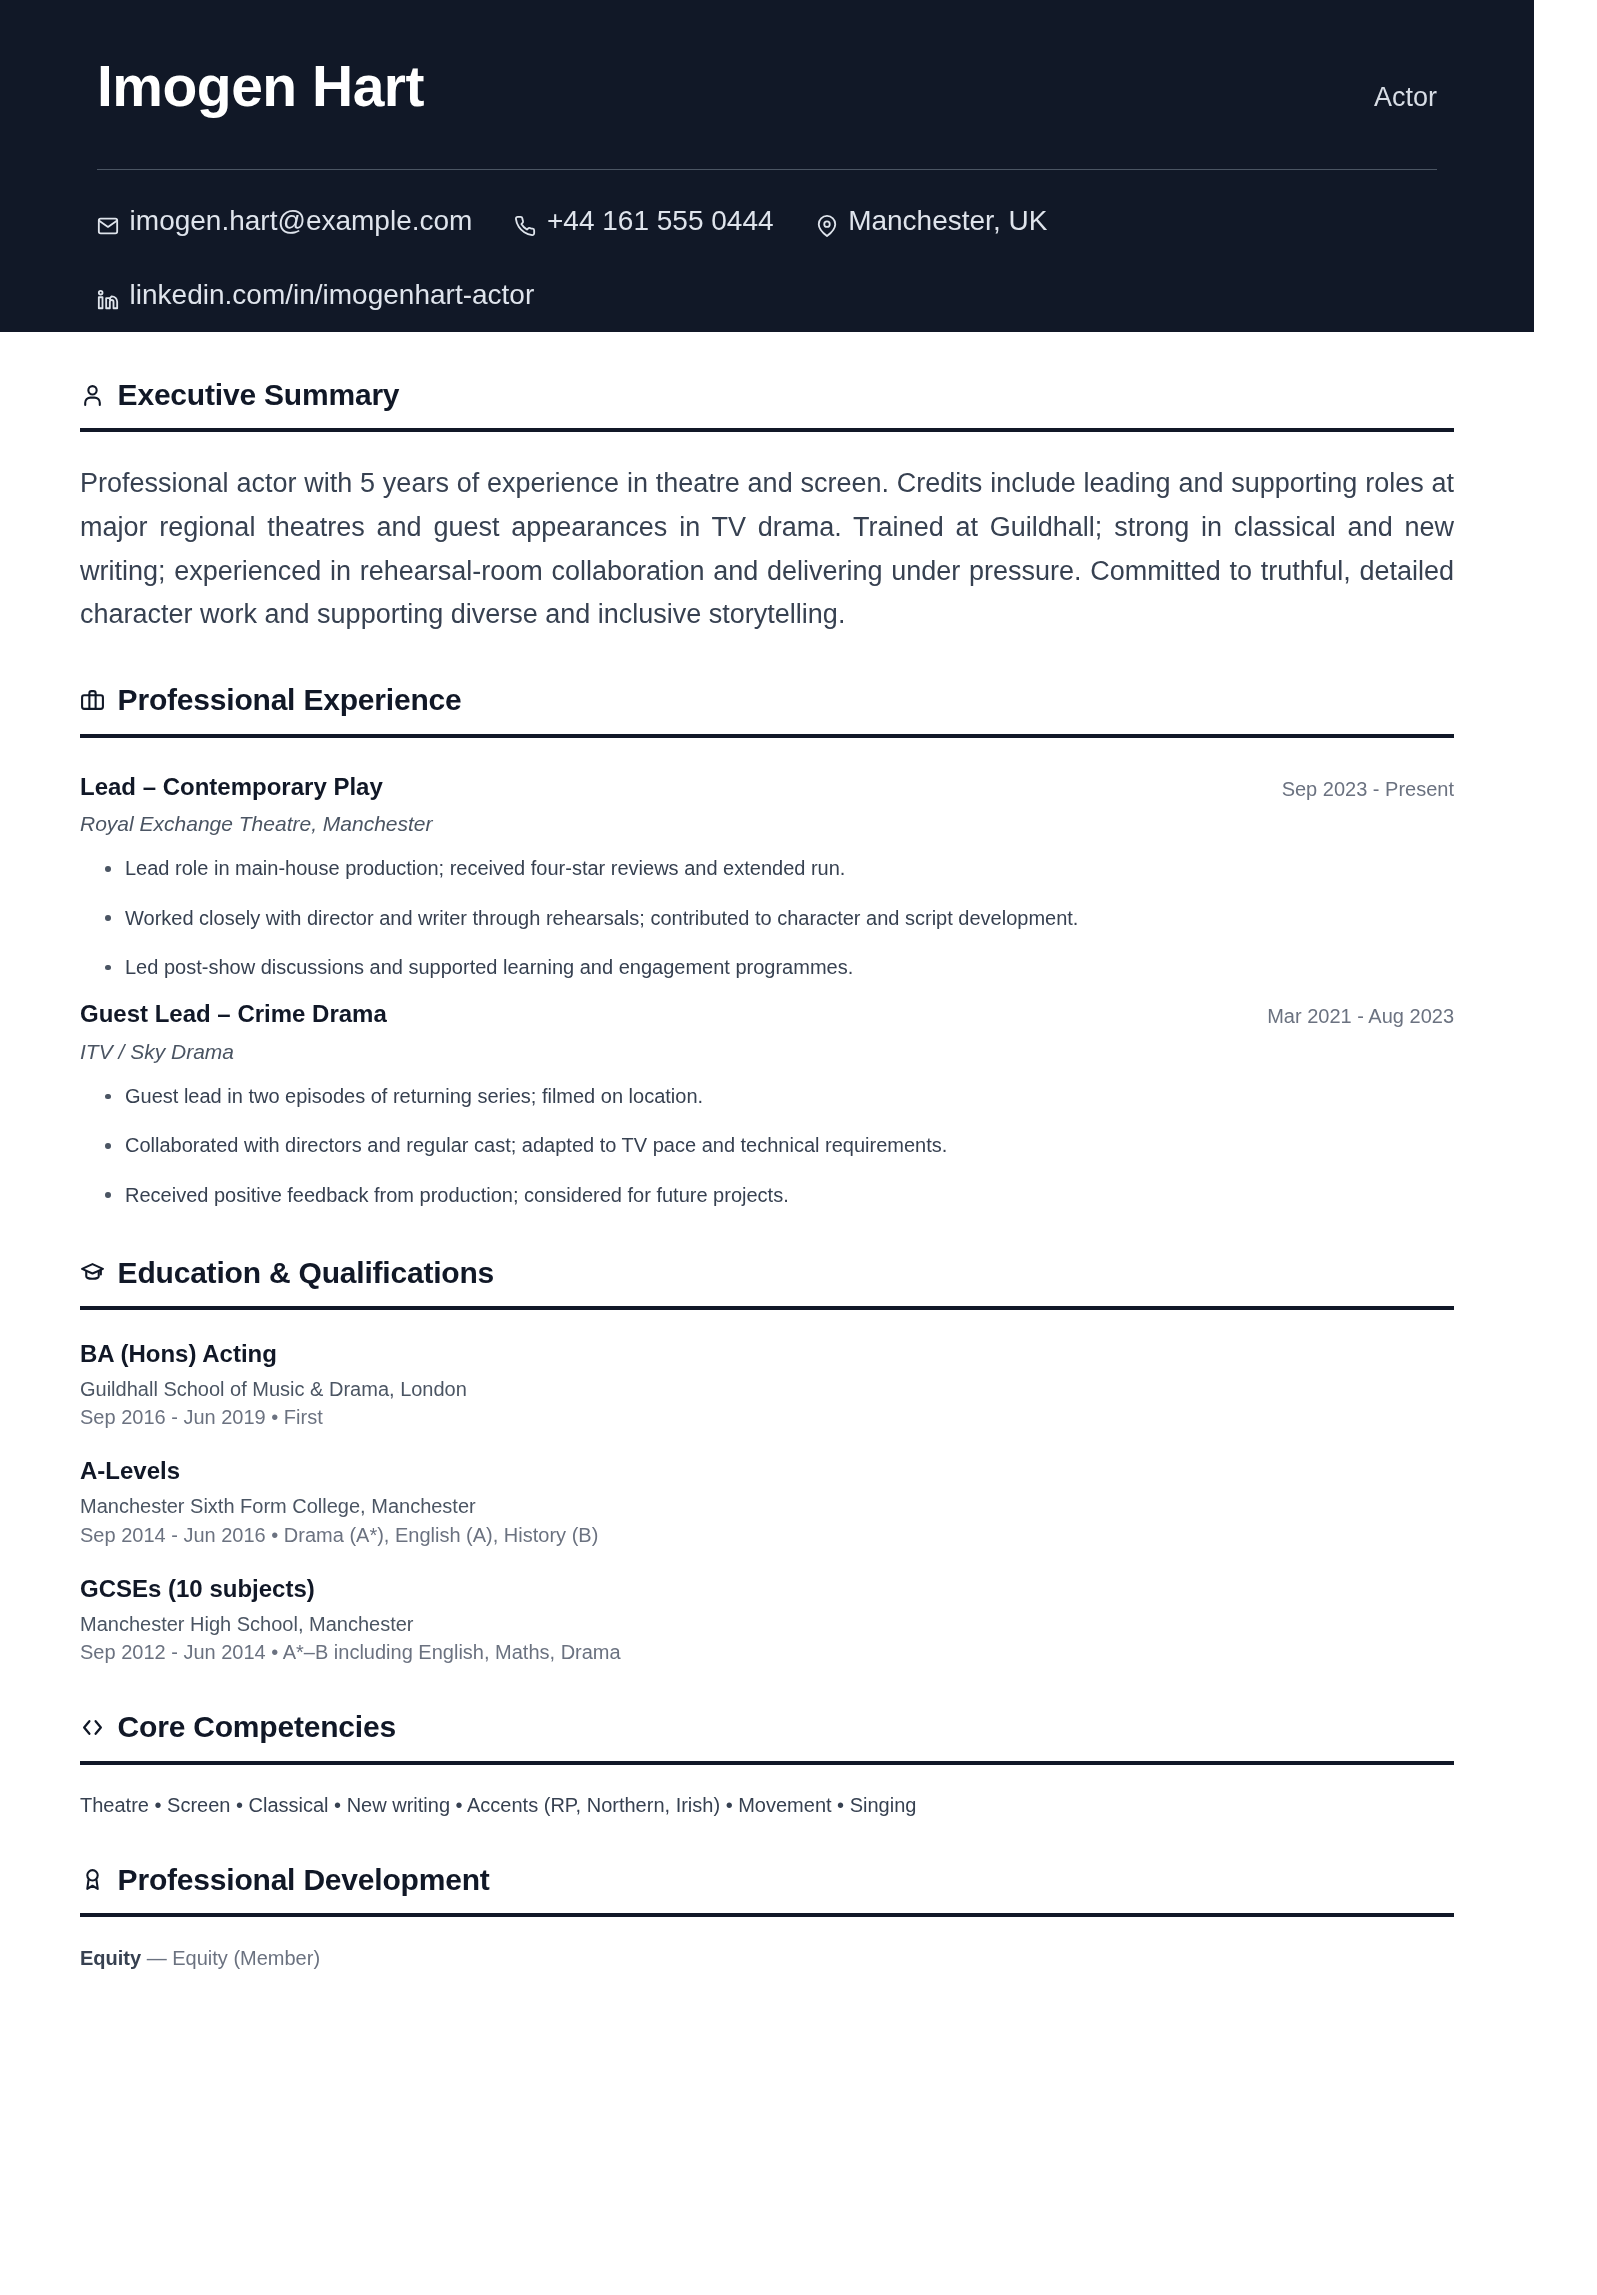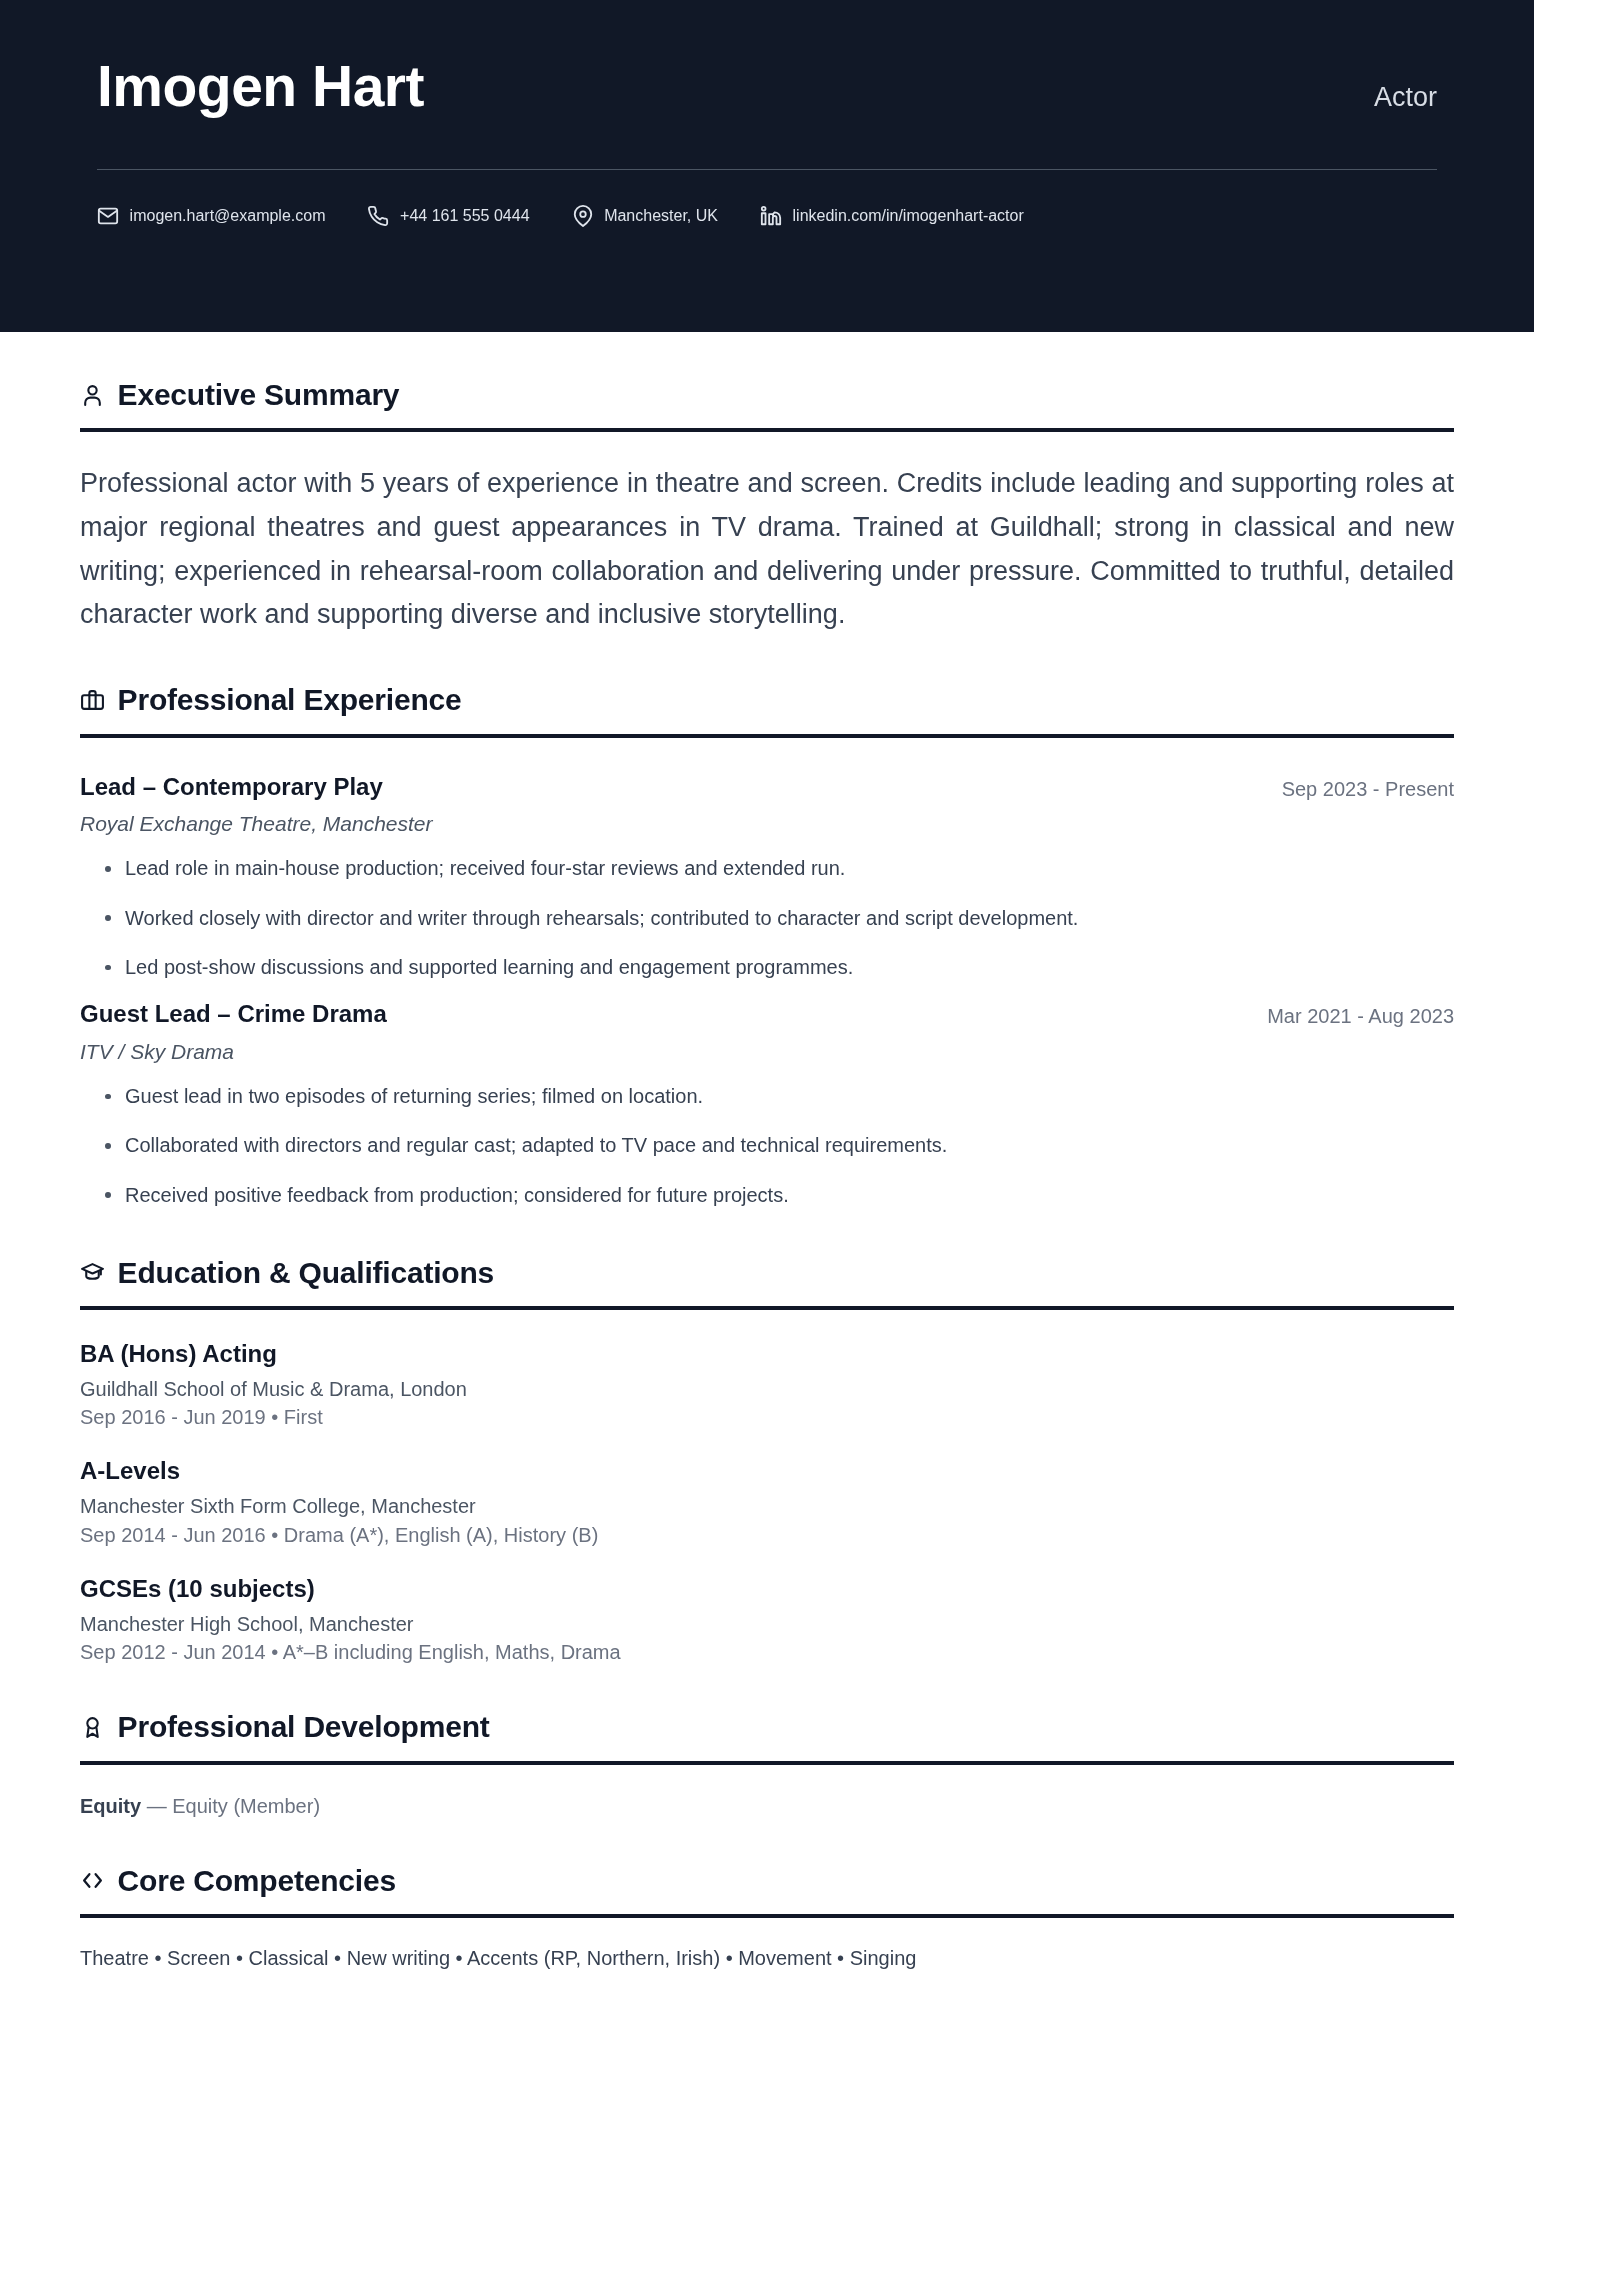--- a/index.html
+++ b/index.html
@@ -57,24 +57,24 @@
   .contact-row {
     margin-top: 35px;
     display: flex;
     align-items: center;
     gap: 42px;
     flex-wrap: wrap;
   }
 
   .contact-item {
     display: flex;
-    align-items: center;
+    align-items: flex-end;
     gap: 10.6px;
     color: #dfe4ec;
-    font-size: 16px;
+    font-size: 28px;
     white-space: nowrap;
   }
 
   .contact-item svg { display:block; flex: none; }
 
   
   .body {
     padding: 0 80px 58px 80px;
   }
 
@@ -347,43 +347,43 @@
       <div class="edu">
         <div class="edu-degree">GCSEs (10 subjects)</div>
         <div class="edu-school">Manchester High School, Manchester</div>
         <div class="edu-meta">Sep 2012 - Jun 2014 • A*–B including English, Maths, Drama</div>
       </div>
     </div>
 
     <div class="section">
       <div class="section-head">
         <span>
+          <svg width="25" height="25" viewBox="0 0 24 24" fill="none" stroke="#111827" stroke-width="2.2" stroke-linecap="round" stroke-linejoin="round">
+            <path d="M9 6 4 12l5 6"></path>
+            <path d="M15 6l5 6-5 6"></path>
+          </svg>
+        </span>
+        <span class="section-title">Core Competencies</span>
+      </div>
+      <div class="section-rule"></div>
+      <div class="skills-line">Theatre • Screen • Classical • New writing • Accents (RP, Northern, Irish) • Movement • Singing</div>
+    </div>
+
+    <div class="section">
+      <div class="section-head">
+        <span>
           <svg width="25" height="25" viewBox="0 0 24 24" fill="none" stroke="#111827" stroke-width="2" stroke-linecap="round" stroke-linejoin="round">
             <circle cx="12" cy="8" r="5"></circle>
             <path d="M8.2 12.3 7 21l5-3 5 3-1.2-8.7"></path>
           </svg>
         </span>
         <span class="section-title">Professional Development</span>
       </div>
       <div class="section-rule"></div>
       <div class="dev-line">
         <span class="dev-name">Equity</span>
         <span>— Equity (Member)</span>
       </div>
     </div>
 
-    <div class="section">
-      <div class="section-head">
-        <span>
-          <svg width="25" height="25" viewBox="0 0 24 24" fill="none" stroke="#111827" stroke-width="2.2" stroke-linecap="round" stroke-linejoin="round">
-            <path d="M9 6 4 12l5 6"></path>
-            <path d="M15 6l5 6-5 6"></path>
-          </svg>
-        </span>
-        <span class="section-title">Core Competencies</span>
-      </div>
-      <div class="section-rule"></div>
-      <div class="skills-line">Theatre • Screen • Classical • New writing • Accents (RP, Northern, Irish) • Movement • Singing</div>
-    </div>
-
   </div>
 </div>
 
 
 </body></html>

